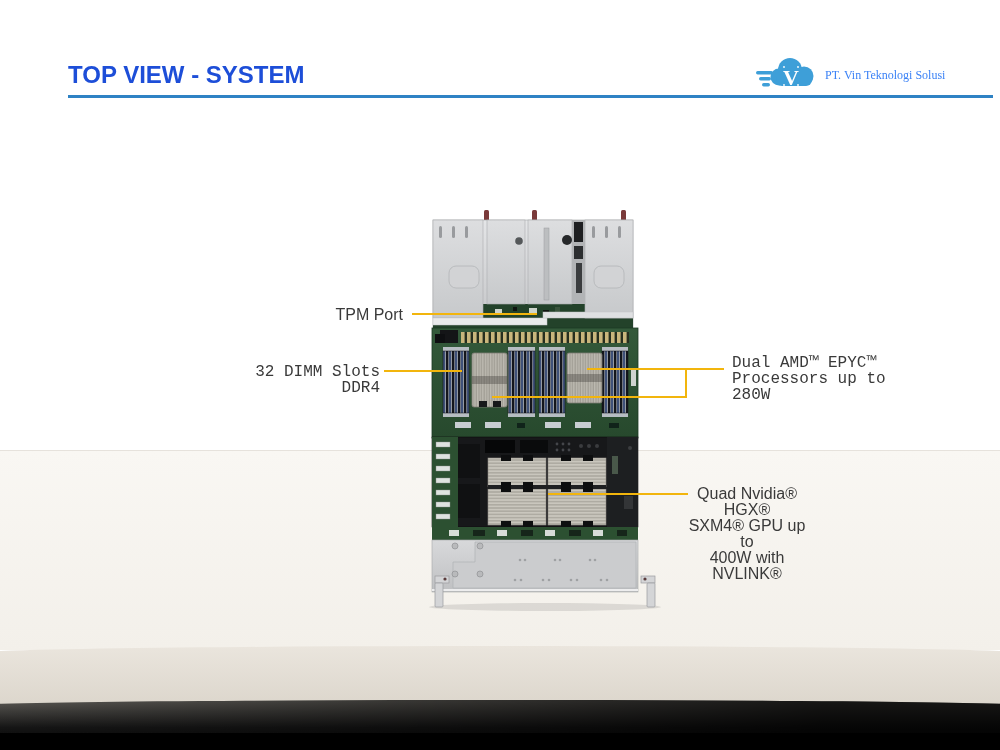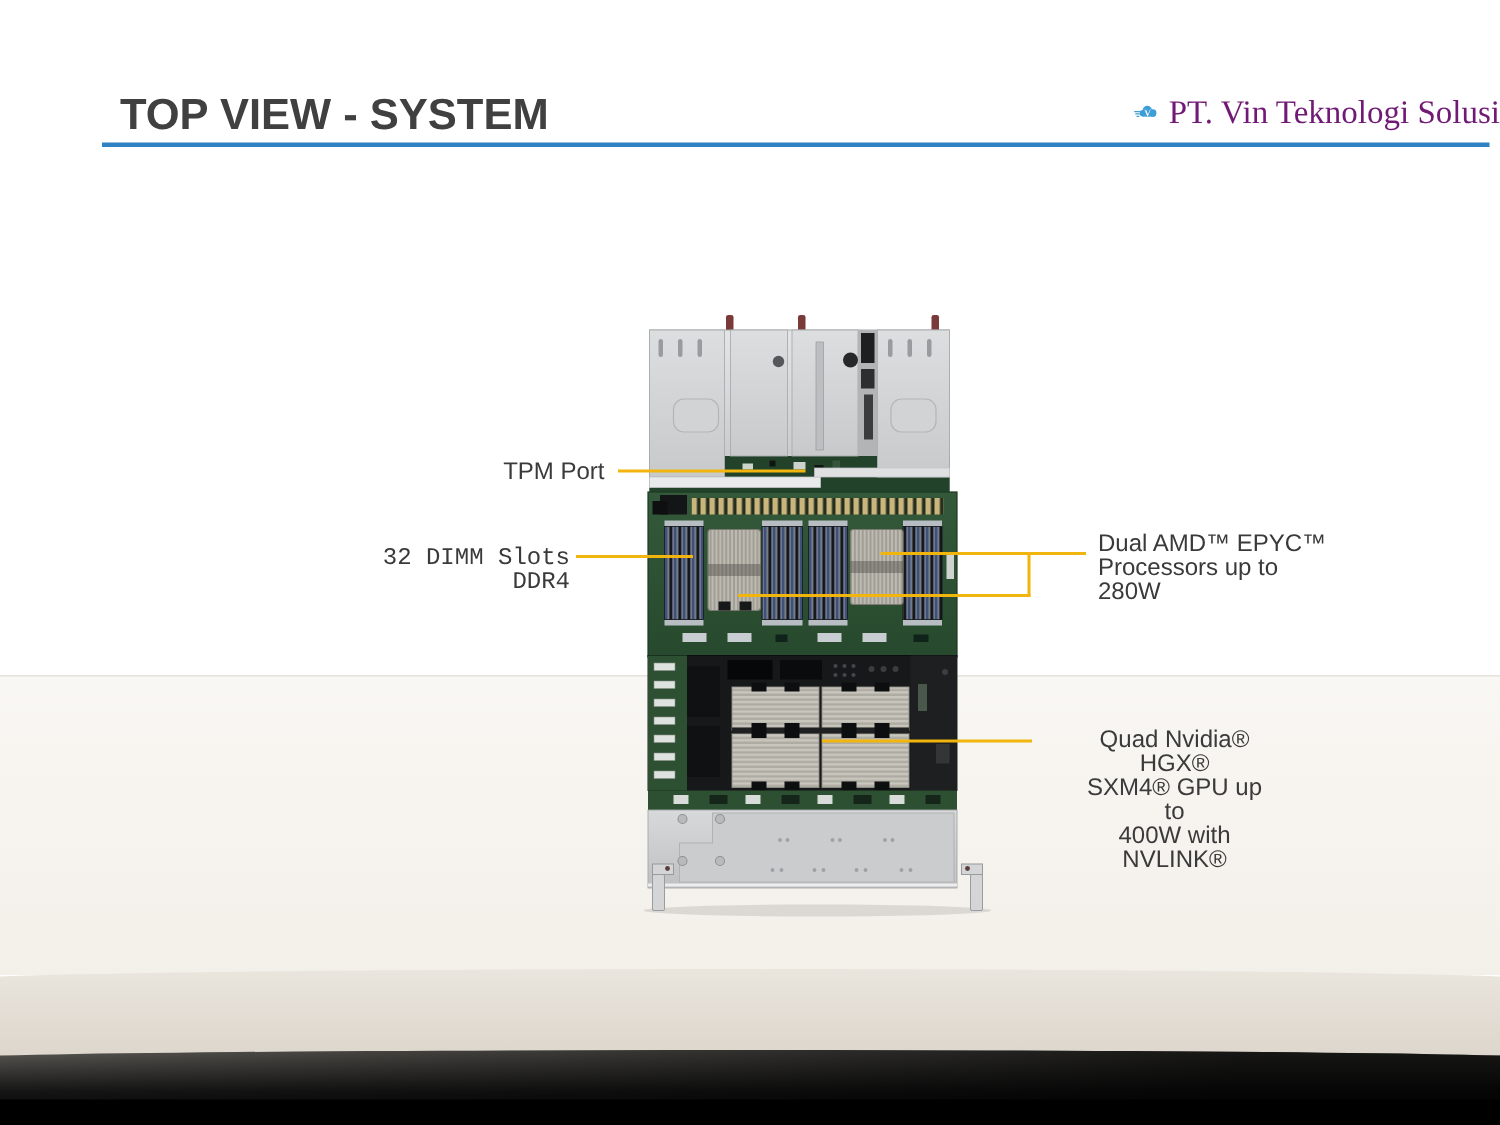--- a/index.html
+++ b/index.html
@@ -15,33 +15,33 @@
               border-radius:100% 100% 0 0 / 16px 16px 0 0; }
   .bg-dark  { position:absolute; left:-40px; top:700px; width:1080px; height:50px;
               background:linear-gradient(to bottom,#5d5b56 0%,#161616 55%,#000 100%);
               border-radius:100% 100% 0 0 / 12px 12px 0 0; }
   .bg-dark::after { content:""; position:absolute; inset:0;
               background:linear-gradient(to right,rgba(0,0,0,0) 0%,rgba(0,0,0,0.75) 80%);
               border-radius:inherit; }
   .bg-black-strip { position:absolute; left:0; top:733px; width:1000px; height:17px; background:#000; }
 
   
-  .page-title { position:absolute; left:80px; top:61px; font-size:29px; font-weight:bold;
-              color:#404040; letter-spacing:0px; }
+  .page-title { position:absolute; left:68px; top:61px; font-size:24px; font-weight:bold;
+              color:#1d4ed8; letter-spacing:0px; }
   .title-rule { position:absolute; left:68px; top:95px; width:925px; height:3px; background:#2e82c4; }
   .logo { position:absolute; left:756px; top:52px; width:244px; height:46px;
               display:flex; align-items:center; gap:7px; }
-  .logo-text { font-family:"Liberation Serif", serif; font-size:22px; color:#701a75; white-space:nowrap; }
+  .logo-text { font-family:"Liberation Serif", serif; font-size:12px; color:#3b82f6; white-space:nowrap; }
 
   
   .callout-line { position:absolute; background:#f2b50d; height:2px; }
   .callout-line.vert { width:2px; }
   .callout-label { position:absolute; font-size:16px; line-height:16px; color:#3a3a3a; }
   .align-right { text-align:right; }
-  .align-center { text-align:center;margin-left:36px; }
+  .align-center { text-align:center; }
 
   .server-wrap { position:absolute; left:425px; top:208px; width:240px; height:404px; }
 </style>
 </head>
 <body>
 
 <div class="slide">
 
   <div class="bg-mid"></div>
   <div class="bg-table"></div>
@@ -321,21 +321,21 @@
   <div class="callout-line" style="left:384px; top:370px; width:78px;"></div>
   <div class="callout-line" style="left:587px; top:368px; width:137px;"></div>
   <div class="callout-line vert" style="left:685px; top:368px; height:30px;"></div>
   <div class="callout-line" style="left:492px; top:396px; width:195px;"></div>
   <div class="callout-line" style="left:548px; top:493px; width:140px;"></div>
 
   <div class="callout-label align-right" style="left:303px; top:307px; width:100px;">TPM Port</div>
 
   <div class="callout-label align-right" style="left:240px; top:364px; width:140px;font-family:Liberation Mono, monospace;">32 DIMM Slots DDR4</div>
 
-  <div class="callout-label" style="left:732px; top:355px; width:160px;">
+  <div class="callout-label" style="left:732px; top:355px; width:160px;font-family:Liberation Mono, monospace;">
     <div>Dual AMD™ EPYC™</div>
     <div>Processors up to 280W</div>
   </div>
 
   <div class="callout-label align-center" style="left:684px; top:486px; width:126px;">
     <div>Quad Nvidia® HGX®</div>
     <div>SXM4® GPU up to</div>
     <div>400W with NVLINK®</div>
   </div>
 

